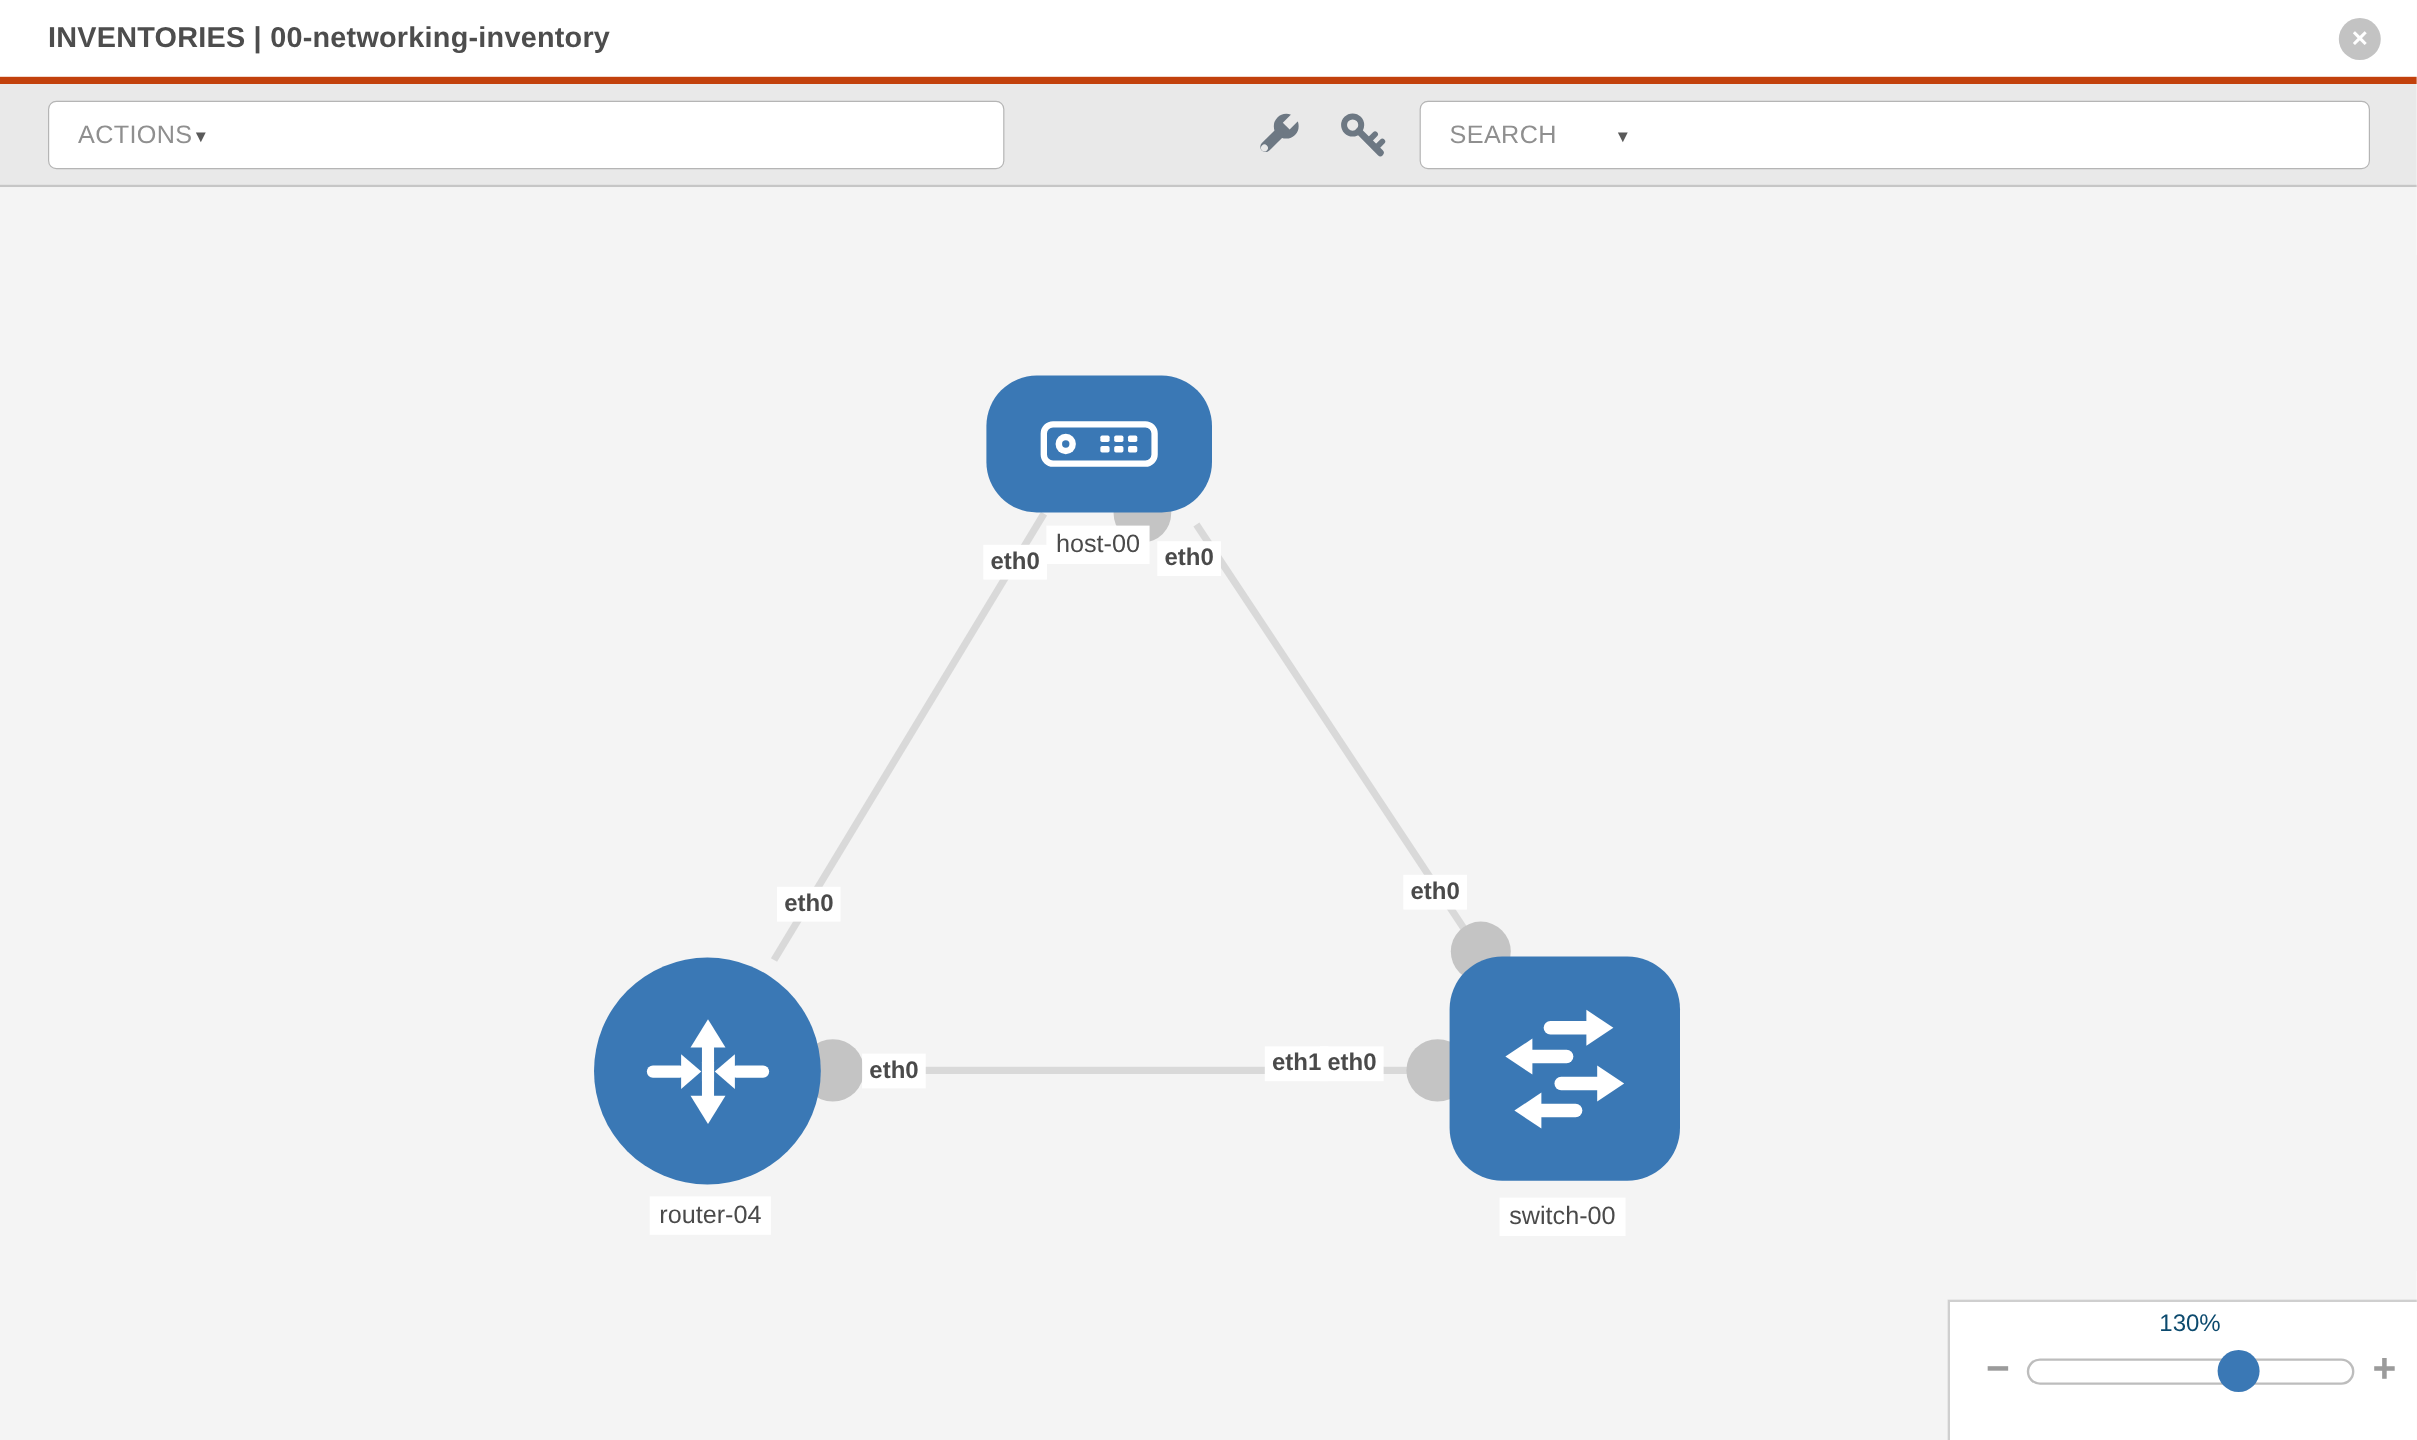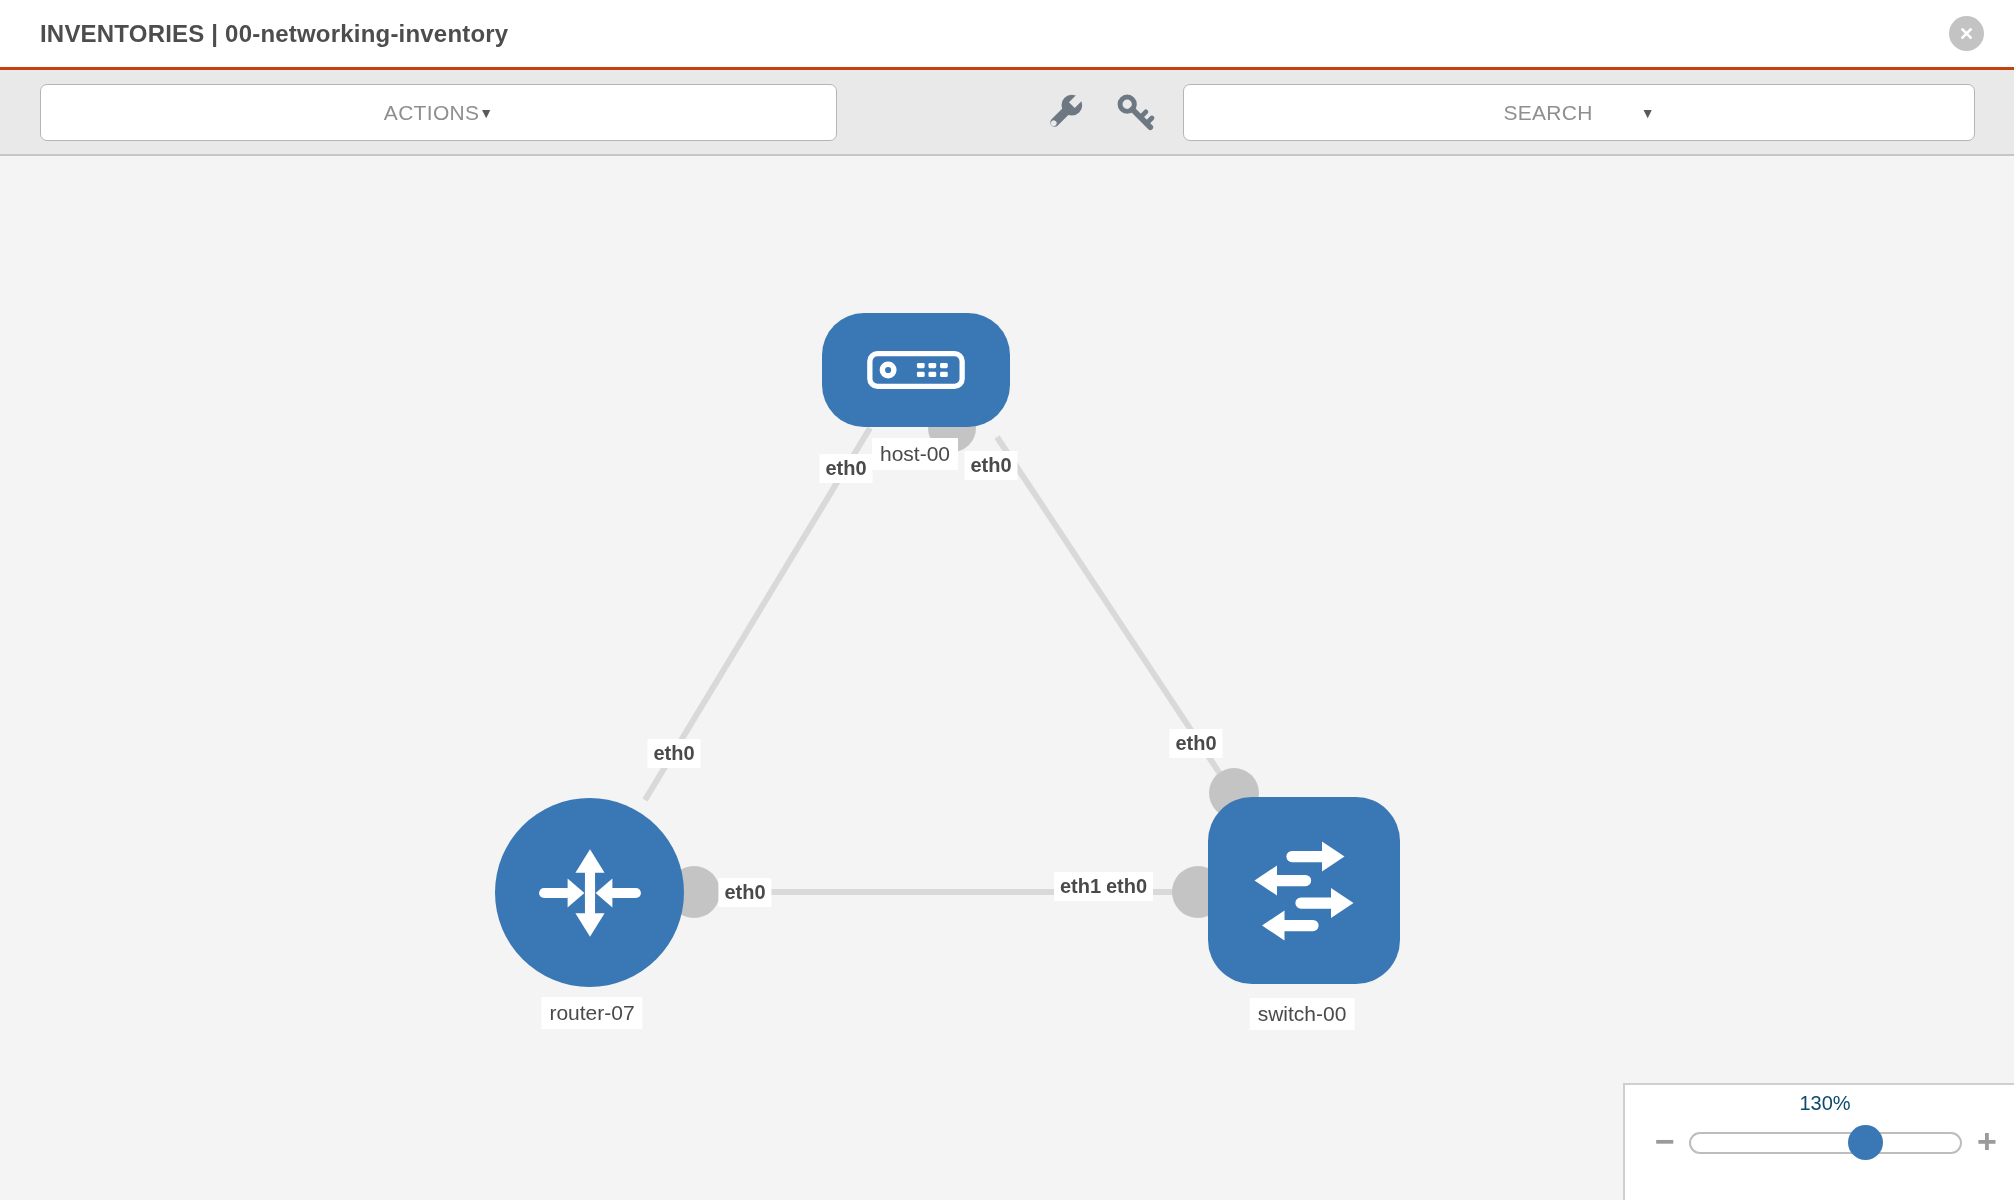--- a/index.html
+++ b/index.html
@@ -4,41 +4,41 @@
 <style>
   * { box-sizing: border-box; }
   html,body { margin:0; padding:0; }
   body {
     width:2014px; height:1200px; overflow:hidden; position:relative;
     font-family:"Liberation Sans", sans-serif; background:#ffffff;
   }
 
   
   .titlebar {
-    height:70px; background:#ffffff; border-bottom:3px solid #c2410c;
+    height:70px; background:#ffffff; border-bottom:6px solid #c2410c;
     display:flex; align-items:center; justify-content:space-between;
     padding:0 30px 0 40px;
   }
   .page-title { font-size:24px; font-weight:bold; color:#4d4d4d; letter-spacing:.2px; }
   .close-btn {
     width:35px; height:35px; border-radius:50%; background:#c3c3c3;
     color:#ffffff; font-size:18px; font-weight:bold;
     display:flex; align-items:center; justify-content:center; cursor:pointer;
     line-height:1;
   }
 
   
   .toolbar {
     position:relative; height:86px; background:#e9e9e9;
     border-bottom:2px solid #c6c6c6;
   }
   .dropdown {
     position:absolute; top:14px; height:57px; background:#ffffff;
     border:1px solid #b5b5b5; border-radius:7px;
-    display:flex; align-items:center; justify-content:center;
+    display:flex; align-items:center; justify-content:flex-start;
     padding:12px 24px; cursor:pointer;
   }
   .dropdown .ph { color:#8f8f8f; font-size:21px; letter-spacing:.3px; }
   .dropdown .caret { color:#5a5a5a; font-size:14px; }
   .dd-actions { left:40px; width:797px; }
   .dd-search  { left:1183px; width:792px;gap:48px; }
   .tool-icon-btn {
     position:absolute; top:19px; width:48px; height:48px; color:#6d7883;
     display:flex; align-items:center; justify-content:center; cursor:pointer;
   }
@@ -187,21 +187,21 @@
           <polygon points="32,33 32,53 17,43" stroke="none"></polygon>
         <path d="M48 58 L68 58"></path>
           <polygon points="68,48 68,68 83,58" stroke="none"></polygon>
         <path d="M56 73 L37 73"></path>
           <polygon points="37,63 37,83 22,73" stroke="none"></polygon>
       </g>
     </svg>
   </div>
 
   <div class="chip name" style="left:915px; top:282px;">host-00</div>
-  <div class="chip name" style="left:592px; top:841px;">router-07</div>
+  <div class="chip name" style="left:592px; top:841px;">router-04</div>
   <div class="chip name" style="left:1302px; top:842px;">switch-00</div>
 
   <div class="chip if" style="left:846px; top:298px;">eth0</div>
   <div class="chip if" style="left:991px; top:295px;">eth0</div>
   <div class="chip if" style="left:674px; top:583px;">eth0</div>
   <div class="chip if" style="left:1196px; top:573px;">eth0</div>
   <div class="chip if" style="left:745px; top:722px;">eth0</div>
   <div class="chip if raw" style="left:1100px; top:716px;">eth0</div>
   <div class="chip if raw" style="left:1054px; top:716px;">eth1</div>
 

